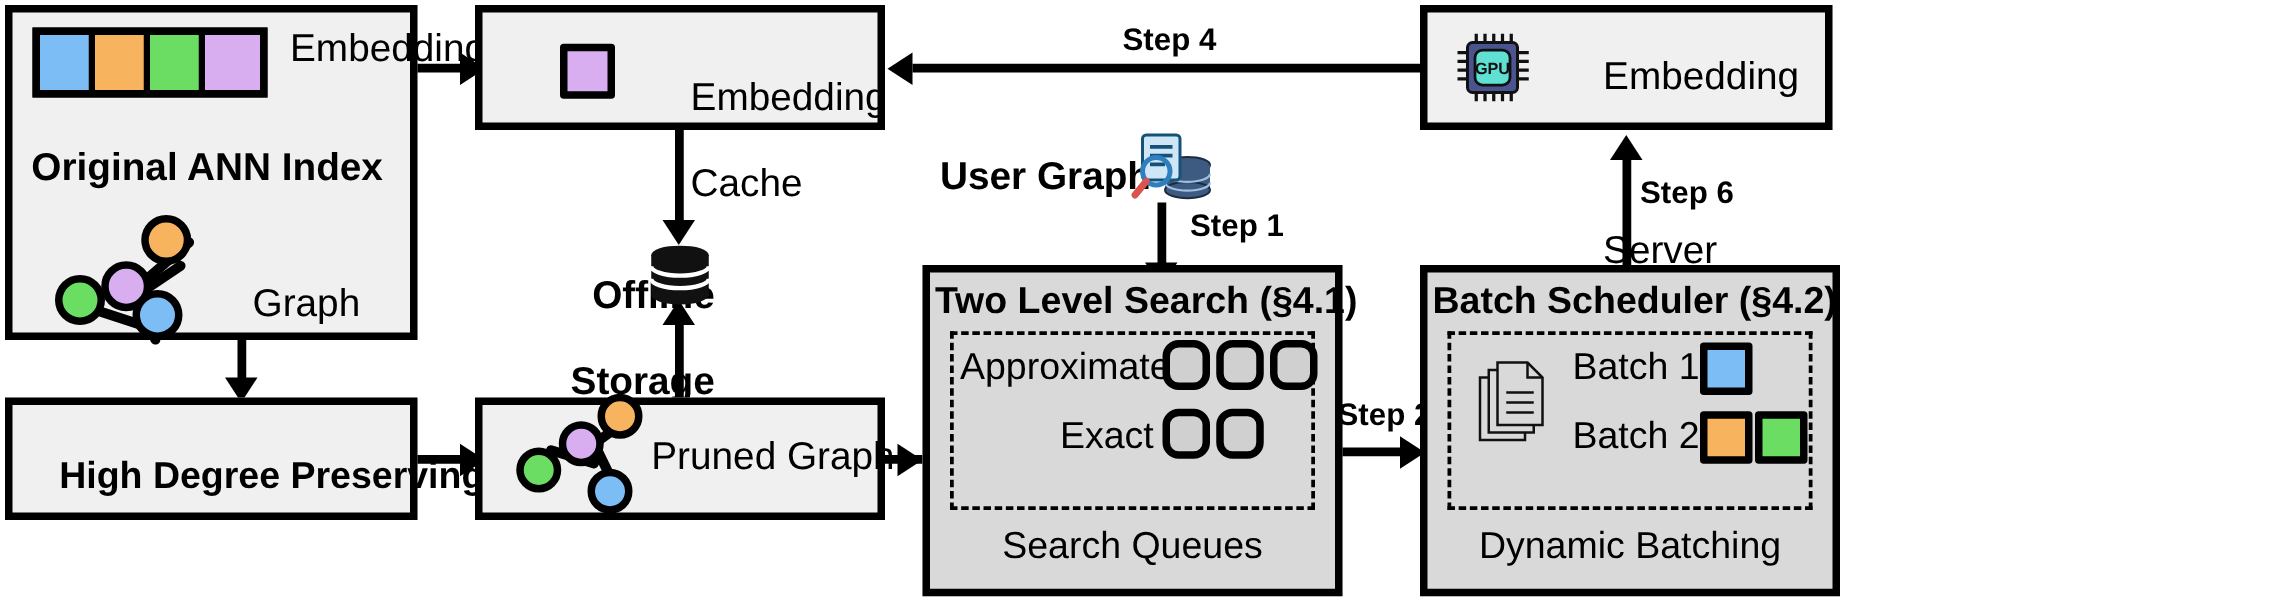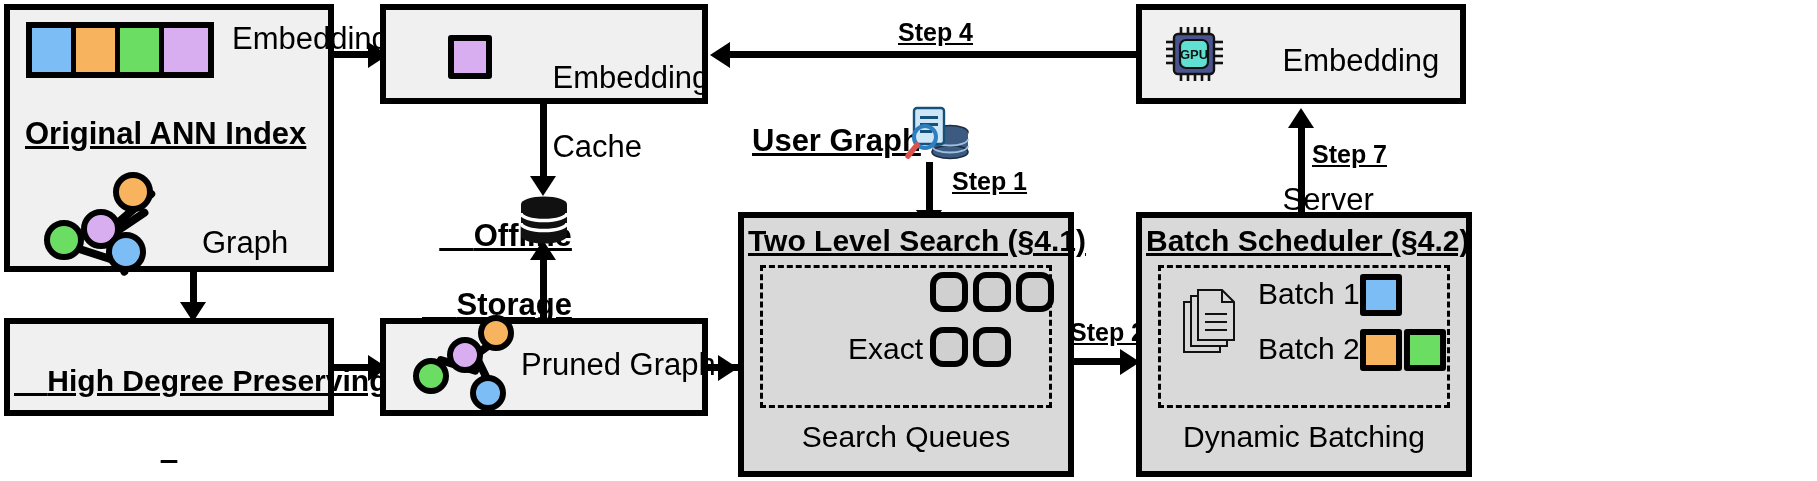--- a/index.html
+++ b/index.html
@@ -3,21 +3,21 @@
 <meta charset="utf-8">
 <style>
   html,body{margin:0;padding:0;background:#fff;}
   body{width:1817px;height:481px;position:relative;
        font-family:"Liberation Sans","DejaVu Sans",sans-serif;
        color:#000;overflow:hidden;}
   .stage{position:absolute;left:0;top:0;width:1817px;height:481px;}
   .box{position:absolute;background:#f0f0f0;border:6px solid #000;box-sizing:border-box;}
   .box.gray{background:#d9d9d9;}
   .lbl{position:absolute;white-space:pre;line-height:1.12;}
-  .b{font-weight:bold;text-decoration:underline;}
+  .b{font-weight:bold;}
   
   .strip{position:absolute;display:flex;border:6px solid #000;box-sizing:content-box;background:#000;}
   .cell{width:44px;height:44px;border-right:5px solid #000;box-sizing:border-box;}
   .cell:last-child{border-right:none;}
   
   .sq{position:absolute;border:6px solid #000;box-sizing:border-box;border-radius:3px;}
   
   .gnode{position:absolute;border-radius:50%;border:6px solid #000;box-sizing:border-box;}
   .gedge{position:absolute;background:#000;height:8px;transform-origin:0 50%;border-radius:4px;}
   
@@ -173,20 +173,21 @@
     <div class="gnode" style="left:470px;top:375px;width:36px;height:36px;background:#7cbdf5;"></div>
   </div>
   <div class="lbl" style="left:521px;top:348px;font-size:31px;">Pruned Graph</div>
 
   <div class="aline" style="left:708px;top:364px;width:30px;height:7px;"></div>
   <div class="ahead right" style="left:718px;top:355px;"></div>
 
   <div class="box gray" style="left:738px;top:212px;width:336px;height:265px;"></div>
   <div class="lbl b" style="left:748px;top:224px;font-size:30px;width:316px;text-align:left;">Two Level Search (§4.1)</div>
   <div class="dash" style="left:760px;top:265px;width:292px;height:143px;"></div>
+  <div class="lbl" style="left:768px;top:277px;font-size:30px;">Approximate</div>
   <div class="slot" style="left:930px;top:272px;width:38px;height:40px;"></div>
   <div class="slot" style="left:973px;top:272px;width:38px;height:40px;"></div>
   <div class="slot" style="left:1016px;top:272px;width:38px;height:40px;"></div>
   <div class="lbl" style="left:848px;top:332px;font-size:30px;">Exact</div>
   <div class="slot" style="left:930px;top:327px;width:38px;height:40px;"></div>
   <div class="slot" style="left:973px;top:327px;width:38px;height:40px;"></div>
   <div class="lbl" style="left:748px;top:420px;font-size:30px;width:316px;text-align:center;">Search Queues</div>
 
   <div class="aline" style="left:1074px;top:358px;width:54px;height:7px;"></div>
   <div class="ahead right" style="left:1120px;top:349px;"></div>
@@ -212,15 +213,15 @@
   </div>
   <div class="lbl" style="left:1258px;top:277px;font-size:30px;">Batch 1</div>
   <div class="sq" style="left:1360px;top:274px;width:42px;height:42px;background:#7cbdf5;"></div>
   <div class="lbl" style="left:1258px;top:332px;font-size:30px;text-align:right;">Batch 2</div>
   <div class="sq" style="left:1360px;top:329px;width:42px;height:42px;background:#f8b35e;"></div>
   <div class="sq" style="left:1404px;top:329px;width:42px;height:42px;background:#6bdd62;"></div>
   <div class="lbl" style="left:1146px;top:420px;font-size:30px;width:316px;text-align:center;">Dynamic Batching</div>
 
   <div class="aline" style="left:1298px;top:128px;width:7px;height:84px;"></div>
   <div class="ahead up" style="left:1288px;top:108px;"></div>
-  <div class="lbl b" style="left:1312px;top:140px;font-size:25px;">Step 7</div>
+  <div class="lbl b" style="left:1312px;top:140px;font-size:25px;">Step 6</div>
 
 </div>
 
 </body></html>

